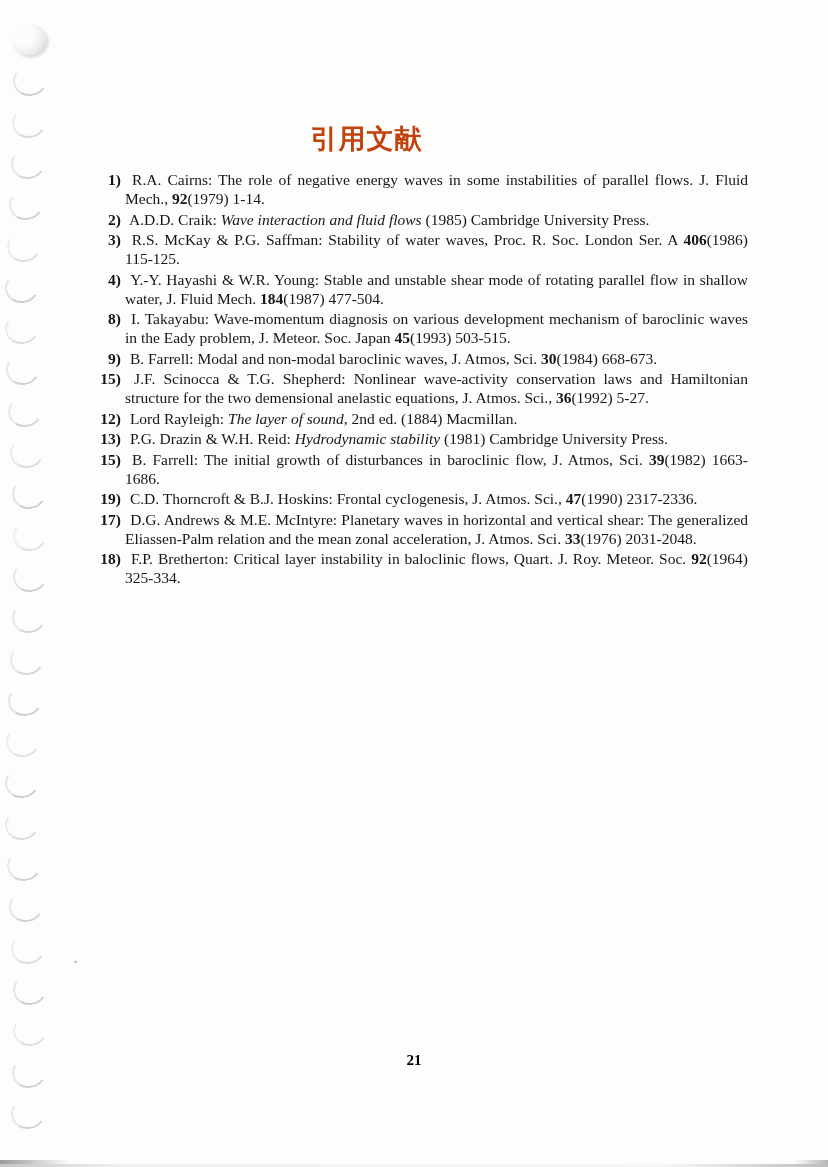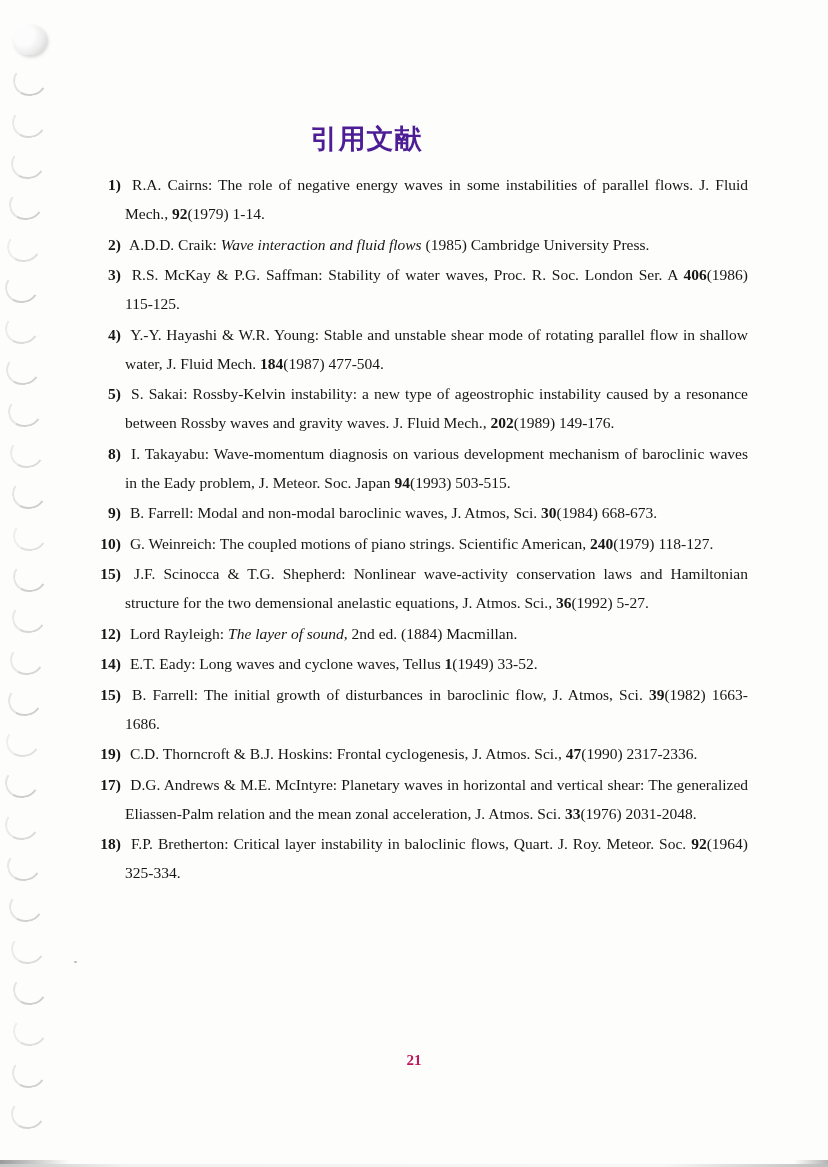--- a/index.html
+++ b/index.html
@@ -5,40 +5,40 @@
   html,body{margin:0;padding:0;}
   body{
     width:828px;height:1167px;position:relative;overflow:hidden;
     background:#fdfdfc;color:#161616;
     font-family:"Liberation Serif", serif;
   }
   .page-title{
     position:absolute;top:121px;left:0;width:733px;
     text-align:center;margin:0;
     font-family:"DejaVu Sans", sans-serif;
-    font-size:27px;font-weight:bold;letter-spacing:1px;color:#4c1d95;
+    font-size:27px;font-weight:bold;letter-spacing:1px;color:#c2410c;
   }
   .ref-list{
     position:absolute;top:170px;left:100px;width:648px;
-    font-size:15.5px;line-height:29px;
+    font-size:15.5px;line-height:19px;
   }
   .ref{
     text-align:justify;
     padding-left:25px;text-indent:-25px;
     margin:0 0 1.5px 0;
   }
   .num{
     display:inline-block;min-width:21px;text-align:right;
     margin-right:5px;font-weight:bold;
   }
   .b{font-weight:bold;}
   .i{font-style:italic;}
   .page-number{
     position:absolute;top:1052px;left:0;width:828px;text-align:center;
-    font-size:15px;font-weight:bold;color:#be185d;
+    font-size:15px;font-weight:bold;color:#000000;
   }
   .holes{position:absolute;top:0;left:0;width:60px;height:1167px;}
   .hole{
     position:absolute;width:30px;height:27px;border-radius:50%;
     border:2px solid transparent;
     border-bottom-color:#c9c9c9;border-left-color:#e2e2e2;
     transform:rotate(-12deg);
   }
   .hole-ball{
     width:34px;height:31px;border:none;
@@ -97,27 +97,25 @@
       <div class="hole" style="top: 1098px; left: 11px; opacity: 0.77;"></div>
     </div>
 
   <h1 class="page-title">引用文献</h1>
 
   <div class="ref-list">
       <div class="ref"><span class="num">1)</span> <span>R.A. Cairns: The role of negative energy waves in some instabilities of parallel flows. J. Fluid Mech., </span><span class="b">92</span><span>(1979) 1-14.</span></div>
       <div class="ref"><span class="num">2)</span> <span>A.D.D. Craik: </span><span class="i">Wave interaction and fluid flows</span><span> (1985) Cambridge University Press.</span></div>
       <div class="ref"><span class="num">3)</span> <span>R.S. McKay &amp; P.G. Saffman: Stability of water waves, Proc. R. Soc. London Ser. A </span><span class="b">406</span><span>(1986) 115-125.</span></div>
       <div class="ref"><span class="num">4)</span> <span>Y.-Y. Hayashi &amp; W.R. Young: Stable and unstable shear mode of rotating parallel flow in shallow water, J. Fluid Mech. </span><span class="b">184</span><span>(1987) 477-504.</span></div>
-      <div class="ref"><span class="num">5)</span> <span>S. Sakai: Rossby-Kelvin instability: a new type of ageostrophic instability caused by a resonance between Rossby waves and gravity waves. J. Fluid Mech., </span><span class="b">202</span><span>(1989) 149-176.</span></div>
-      <div class="ref"><span class="num">8)</span> <span>I. Takayabu: Wave-momentum diagnosis on various development mechanism of baroclinic waves in the Eady problem, J. Meteor. Soc. Japan </span><span class="b">94</span><span>(1993) 503-515.</span></div>
+      <div class="ref"><span class="num">8)</span> <span>I. Takayabu: Wave-momentum diagnosis on various development mechanism of baroclinic waves in the Eady problem, J. Meteor. Soc. Japan </span><span class="b">45</span><span>(1993) 503-515.</span></div>
       <div class="ref"><span class="num">9)</span> <span>B. Farrell: Modal and non-modal baroclinic waves, J. Atmos, Sci. </span><span class="b">30</span><span>(1984) 668-673.</span></div>
-      <div class="ref"><span class="num">10)</span> <span>G. Weinreich: The coupled motions of piano strings. Scientific American, </span><span class="b">240</span><span>(1979) 118-127.</span></div>
       <div class="ref"><span class="num">15)</span> <span>J.F. Scinocca &amp; T.G. Shepherd: Nonlinear wave-activity conservation laws and Hamiltonian structure for the two demensional anelastic equations, J. Atmos. Sci., </span><span class="b">36</span><span>(1992) 5-27.</span></div>
       <div class="ref"><span class="num">12)</span> <span>Lord Rayleigh: </span><span class="i">The layer of sound</span><span>, 2nd ed. (1884) Macmillan.</span></div>
-      <div class="ref"><span class="num">14)</span> <span>E.T. Eady: Long waves and cyclone waves, Tellus </span><span class="b">1</span><span>(1949) 33-52.</span></div>
+      <div class="ref"><span class="num">13)</span> <span>P.G. Drazin &amp; W.H. Reid: </span><span class="i">Hydrodynamic stability</span><span> (1981) Cambridge University Press.</span></div>
       <div class="ref"><span class="num">15)</span> <span>B. Farrell: The initial growth of disturbances in baroclinic flow, J. Atmos, Sci. </span><span class="b">39</span><span>(1982) 1663-1686.</span></div>
       <div class="ref"><span class="num">19)</span> <span>C.D. Thorncroft &amp; B.J. Hoskins: Frontal cyclogenesis, J. Atmos. Sci., </span><span class="b">47</span><span>(1990) 2317-2336.</span></div>
       <div class="ref"><span class="num">17)</span> <span>D.G. Andrews &amp; M.E. McIntyre: Planetary waves in horizontal and vertical shear: The generalized Eliassen-Palm relation and the mean zonal acceleration, J. Atmos. Sci. </span><span class="b">33</span><span>(1976) 2031-2048.</span></div>
       <div class="ref"><span class="num">18)</span> <span>F.P. Bretherton: Critical layer instability in baloclinic flows, Quart. J. Roy. Meteor. Soc. </span><span class="b">92</span><span>(1964) 325-334.</span></div>
     </div>
 
   <div class="page-number">21</div>
 
   <div class="speck" style="left:74px;top:961px;"></div>
 

